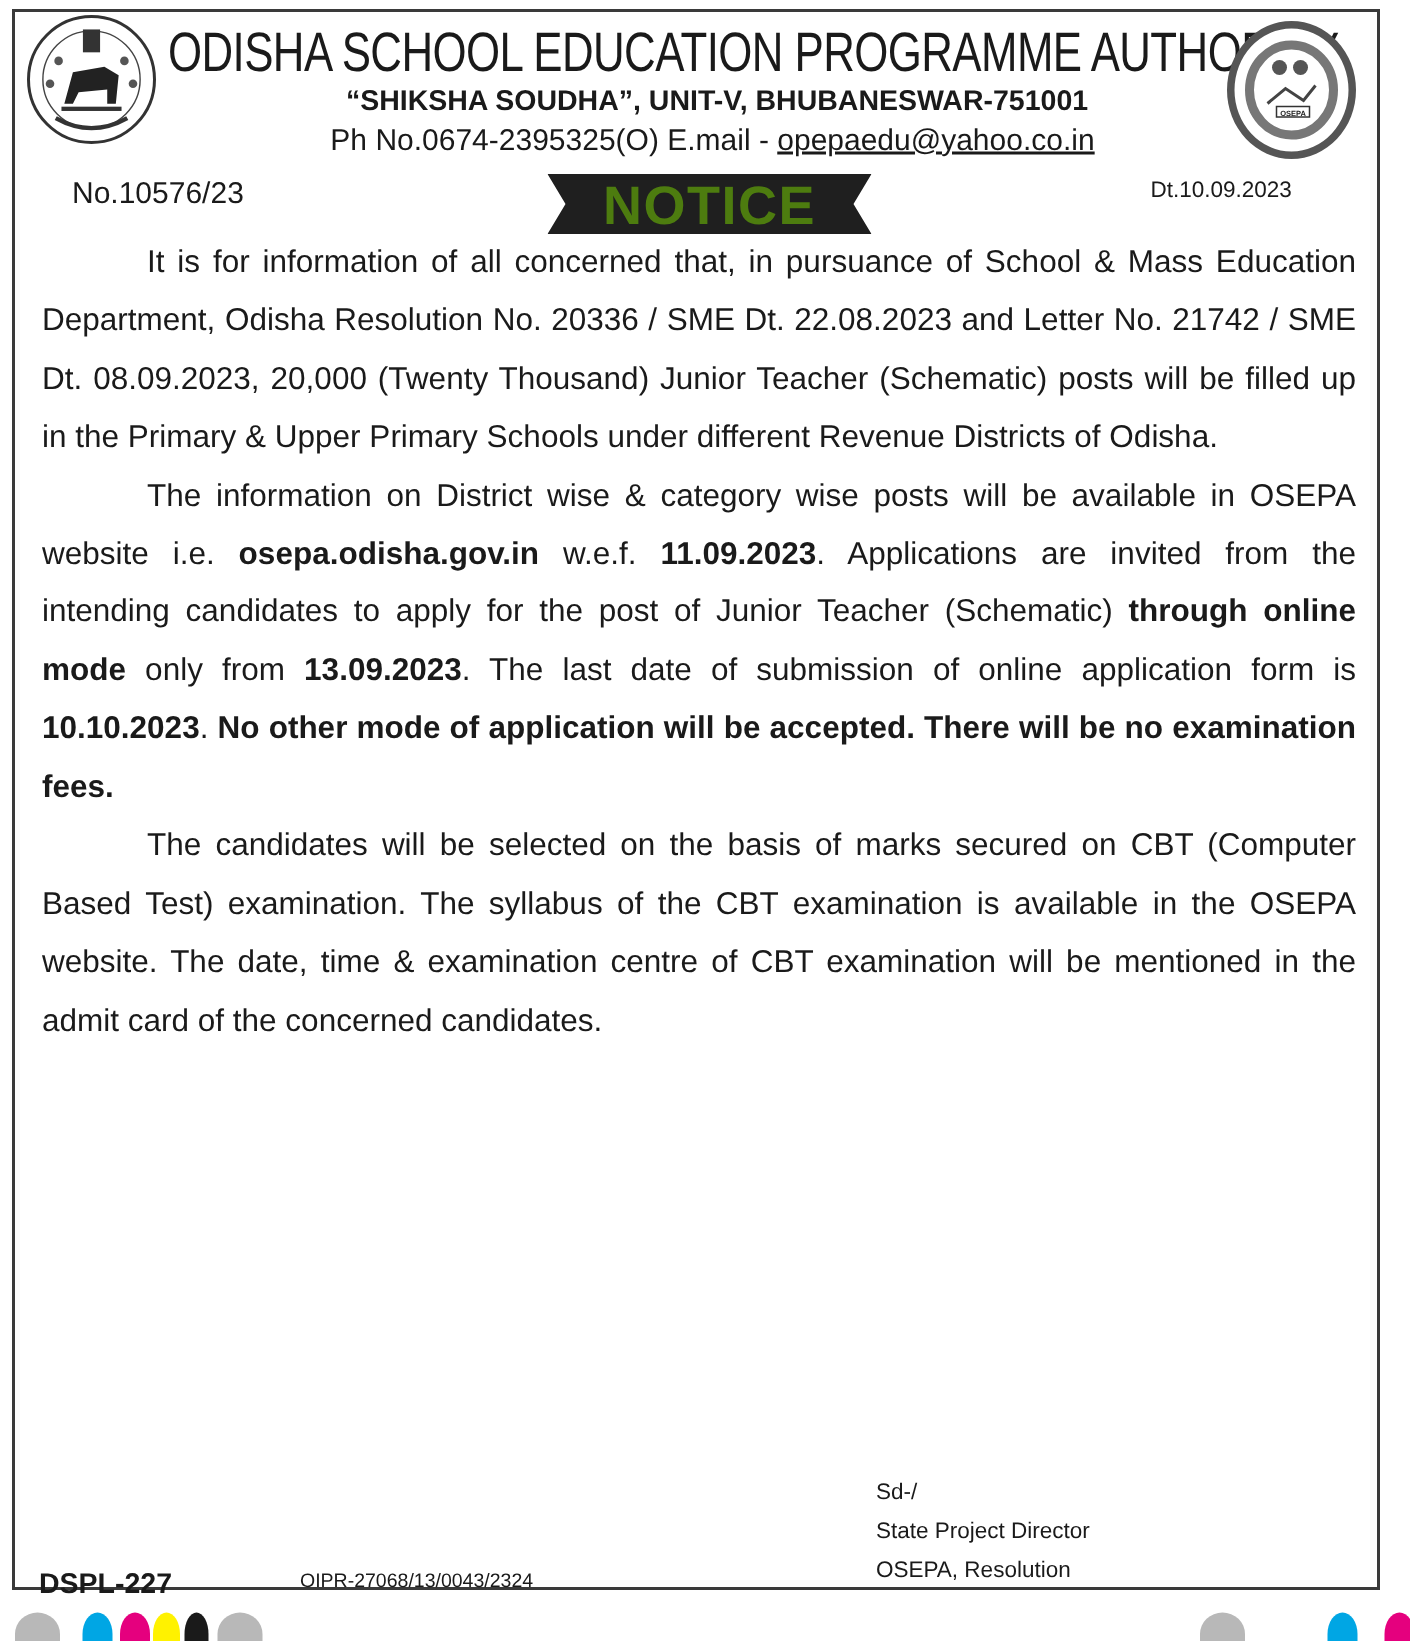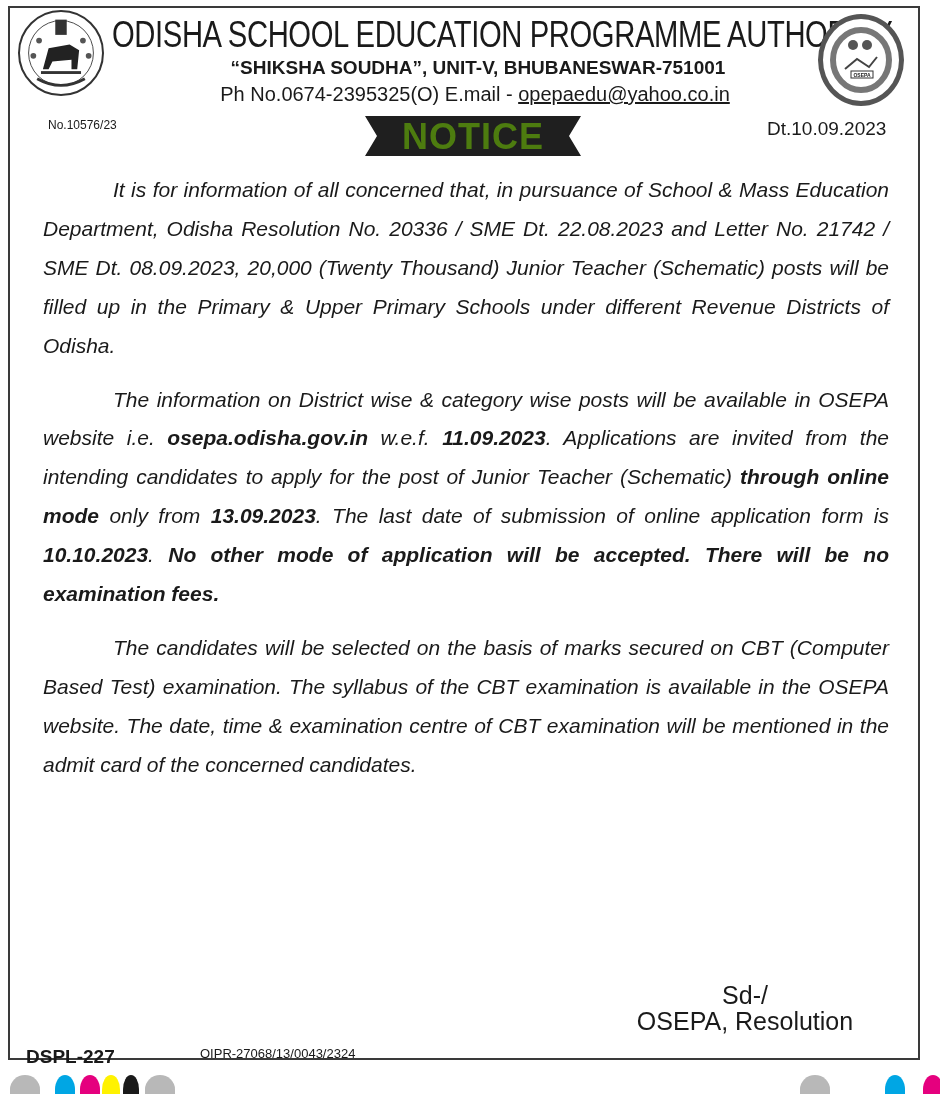--- a/index.html
+++ b/index.html
@@ -6,29 +6,29 @@
   body { width:940px; height:1094px; position:relative; overflow:hidden; font-family:"Liberation Sans", sans-serif; color:#1a1a1a; }
   .frame { position:absolute; left:8px; top:6px; width:912px; height:1054px; border:2px solid #3a3a3a; box-sizing:border-box; }
   .logo { position:absolute; border-radius:50%; border:2px solid #333; box-sizing:border-box; background:#fff; }
   .logo-left { left:18px; top:10px; width:86px; height:86px; }
   .logo-right { left:818px; top:14px; width:86px; height:92px; border-width:5px; border-color:#555; }
   .logo svg { width:100%; height:100%; }
   .title { position:absolute; left:112px; top:14px; font-size:37px; transform:scaleX(0.79); transform-origin:left top; white-space:nowrap; font-family:"Liberation Sans Narrow","Liberation Sans",sans-serif; letter-spacing:-0.5px; }
   .sub1 { position:absolute; left:0; width:940px; top:57px; text-align:center; font-size:19px; font-weight:bold; padding-left:16px; box-sizing:border-box; }
   .sub2 { position:absolute; left:0; width:940px; top:83px; text-align:center; font-size:20px; padding-left:10px; box-sizing:border-box; }
   .sub2 .mail { text-decoration:underline; }
-  .refno { position:absolute; left:48px; top:118px; font-size:12px; }
-  .date { position:absolute; left:767px; top:118px; font-size:19px; }
+  .refno { position:absolute; left:48px; top:118px; font-size:20px; }
+  .date { position:absolute; left:767px; top:118px; font-size:15px; }
   .notice-banner { position:absolute; left:365px; top:116px; width:216px; height:40px; }
   .notice-banner svg { position:absolute; left:0; top:0; width:100%; height:100%; }
   .notice-text { position:absolute; left:0; top:0; width:100%; height:100%; text-align:center; line-height:42px; color:#4d7c0f; font-weight:bold; font-size:36px; letter-spacing:1px; }
   .body { position:absolute; left:28px; top:156px; width:876px; font-size:21px; line-height:38.9px; text-align:justify; }
-  .body p { margin:15px; text-indent:70px;font-style:italic; }
+  .body p { margin:0; text-indent:70px; }
   .body b { font-weight:bold; }
-  .sig { position:absolute; left:600px; top:982px; width:290px; text-align:center; font-size:25px; line-height:26px; }
+  .sig { position:absolute; left:584px; top:982px; width:290px; text-align:left; font-size:15px; line-height:26px; }
   .dspl { position:absolute; left:26px; top:1046px; font-size:19px; font-weight:bold; }
   .oipr { position:absolute; left:200px; top:1046px; font-size:13px; }
   .dot { position:absolute; top:1075px; border-radius:50% 50% 0 0 / 60% 60% 0 0; height:24px; }
 </style>
 </head>
 <body>
 
 <div class="frame"></div>
 
 <div class="logo logo-left">
@@ -71,20 +71,21 @@
 </div>
 
 <div class="body">
   <p>It is for information of all concerned that, in pursuance of School &amp; Mass Education Department, Odisha Resolution No. 20336 / SME Dt. 22.08.2023 and Letter No. 21742 / SME Dt. 08.09.2023,  20,000 (Twenty Thousand) Junior Teacher (Schematic) posts will be filled up in the Primary &amp; Upper Primary Schools under different Revenue Districts of Odisha.</p>
   <p><span>The information on District wise &amp; category wise posts will be available in OSEPA website i.e. </span><b>osepa.odisha.gov.in</b><span> w.e.f. </span><b>11.09.2023</b><span>. Applications are invited from the intending candidates to apply for the post of Junior Teacher (Schematic) </span><b>through online mode</b><span> only from </span><b>13.09.2023</b><span>. The last date of submission of online application form is </span><b>10.10.2023</b><span>. </span><b>No other mode of application will be accepted. There will be no examination fees.</b></p>
   <p>The candidates will be selected on the basis of marks secured on CBT (Computer Based Test) examination. The syllabus of the CBT examination is available in the OSEPA website. The date, time &amp; examination centre of CBT examination will be mentioned in the admit card of the concerned candidates.</p>
 </div>
 
 <div class="sig">
   <div>Sd-/</div>
+  <div>State Project Director</div>
   <div>OSEPA, Resolution</div>
 </div>
 
 <div class="dspl">DSPL-227</div>
 <div class="oipr">OIPR-27068/13/0043/2324</div>
 
 <div id="marks">
     <div class="dot" style="left: 10px; width: 30px; background: rgb(184, 184, 184);"></div>
     <div class="dot" style="left: 55px; width: 20px; background: rgb(0, 166, 228);"></div>
     <div class="dot" style="left: 80px; width: 20px; background: rgb(229, 0, 126);"></div>

